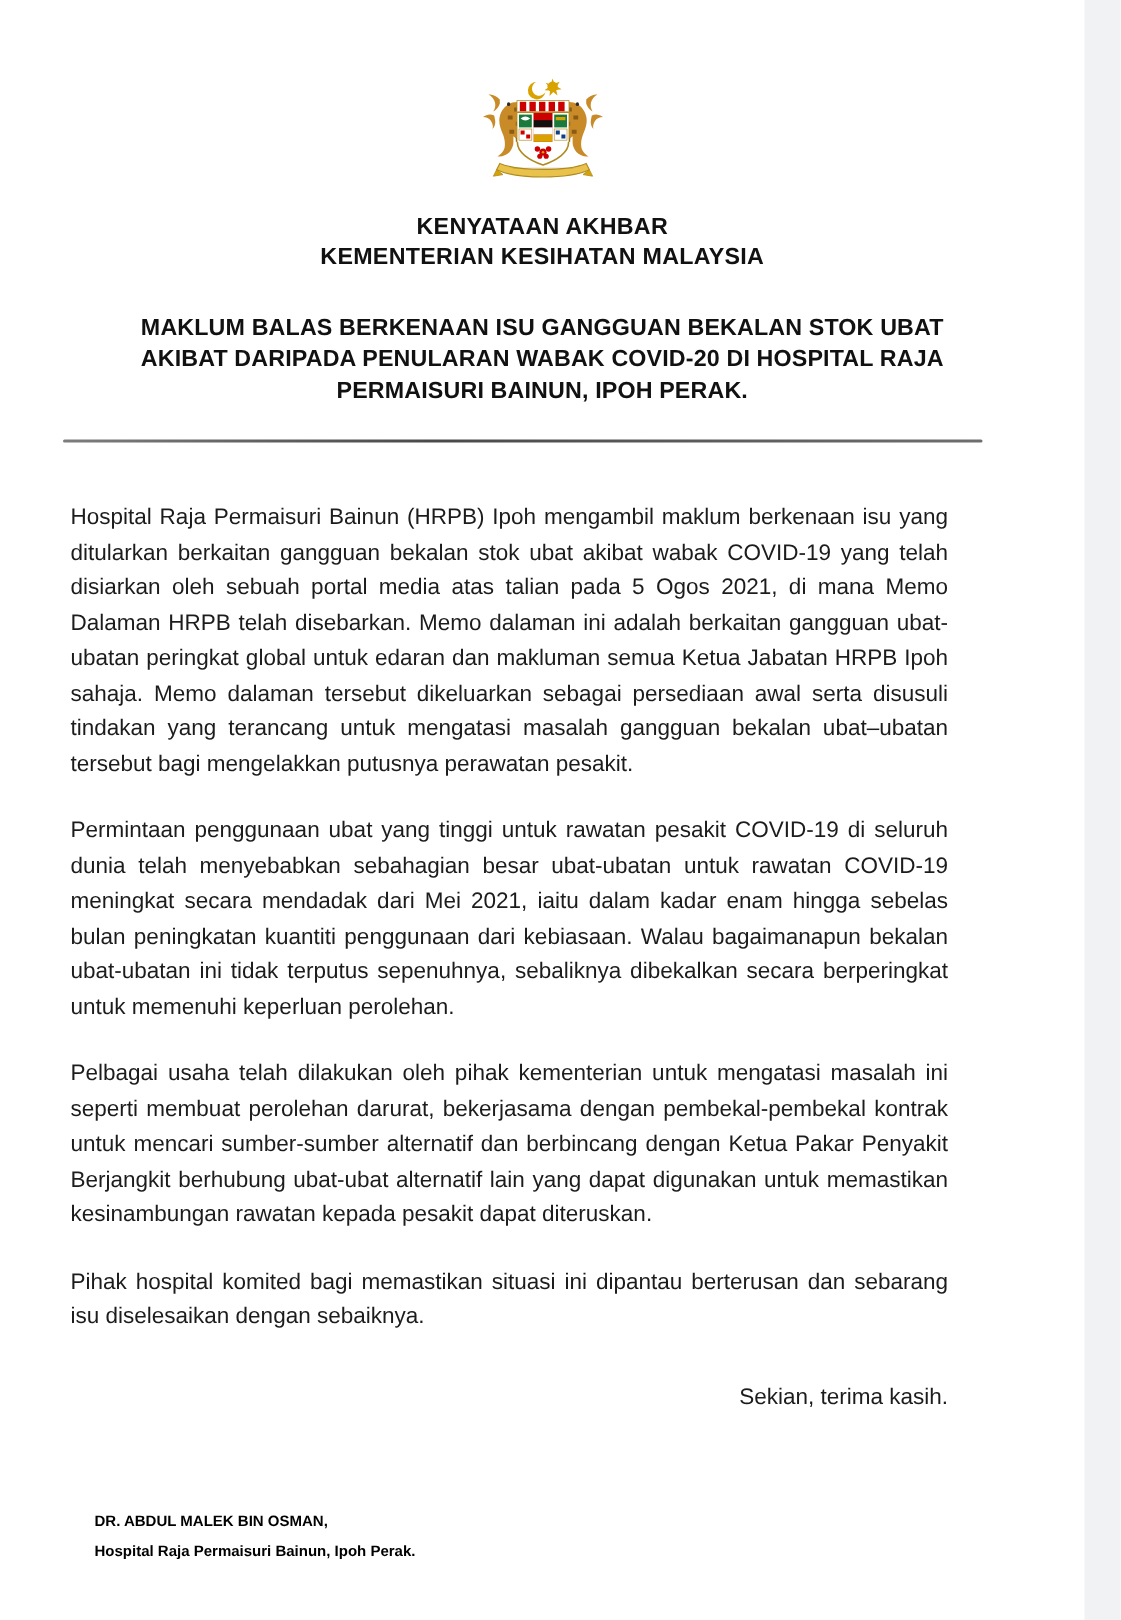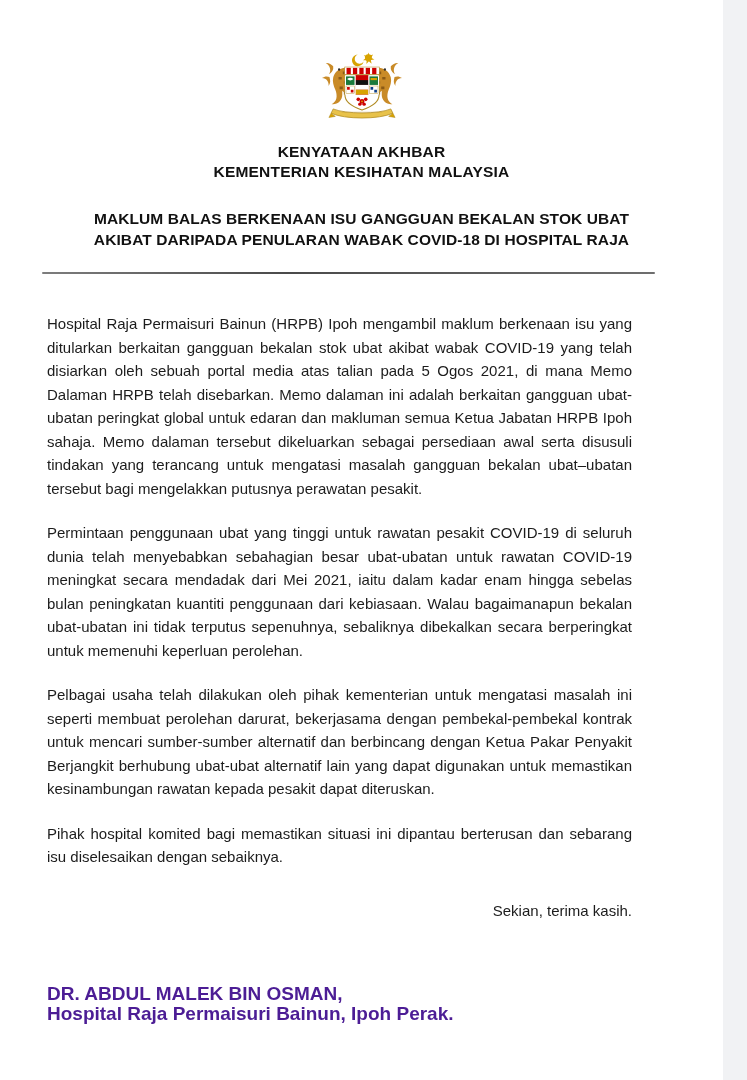--- a/index.html
+++ b/index.html
@@ -100,24 +100,25 @@
   .para-closing {
     text-align: right;
     margin-top: 30px;
   }
 
   
   .sign-block {
     margin: 62px 0 0 47px;
   }
   .sign-line {
-    font-size: 19px;
+    font-size: 10px;
     font-weight: bold;
     line-height: 20px;
-    color: #4c1d95;
+    color: #000000;
+    margin-left: 16px;
   }
 </style>
 </head>
 <body>
 
 <div class="page">
 
   <div class="crest-wrap">
     <svg class="crest" viewBox="0 0 200 150" aria-hidden="true">
 
@@ -193,21 +194,22 @@
     </svg>
   </div>
 
   <div class="heading-block">
     <div class="heading-line">KENYATAAN AKHBAR</div>
     <div class="heading-line">KEMENTERIAN KESIHATAN MALAYSIA</div>
   </div>
 
   <div class="subject-block">
     <div class="subject-line">MAKLUM BALAS BERKENAAN ISU GANGGUAN BEKALAN STOK UBAT</div>
-    <div class="subject-line">AKIBAT DARIPADA PENULARAN WABAK COVID-18 DI HOSPITAL RAJA</div>
+    <div class="subject-line">AKIBAT DARIPADA PENULARAN WABAK COVID-20 DI HOSPITAL RAJA</div>
+    <div class="subject-line">PERMAISURI BAINUN, IPOH PERAK.</div>
   </div>
 
   <div class="divider"></div>
 
   <div class="body-block">
     <p class="para">Hospital Raja Permaisuri Bainun (HRPB) Ipoh mengambil maklum berkenaan isu yang ditularkan berkaitan gangguan bekalan stok ubat akibat wabak COVID-19 yang telah disiarkan oleh sebuah portal media atas talian pada 5 Ogos 2021, di mana Memo Dalaman HRPB telah disebarkan. Memo dalaman ini adalah berkaitan gangguan ubat-ubatan peringkat global untuk edaran dan makluman semua Ketua Jabatan HRPB Ipoh sahaja. Memo dalaman tersebut dikeluarkan sebagai persediaan awal serta disusuli tindakan yang terancang untuk mengatasi masalah gangguan bekalan ubat–ubatan tersebut bagi mengelakkan putusnya perawatan pesakit.</p>
     <p class="para">Permintaan penggunaan ubat yang tinggi untuk rawatan pesakit COVID-19 di seluruh dunia telah menyebabkan sebahagian besar ubat-ubatan untuk rawatan COVID-19 meningkat secara mendadak dari Mei 2021, iaitu dalam kadar enam hingga sebelas bulan peningkatan kuantiti penggunaan dari kebiasaan. Walau bagaimanapun bekalan ubat-ubatan ini tidak terputus sepenuhnya, sebaliknya dibekalkan secara berperingkat untuk memenuhi keperluan perolehan.</p>
     <p class="para">Pelbagai usaha telah dilakukan oleh pihak kementerian untuk mengatasi masalah ini seperti membuat perolehan darurat, bekerjasama dengan pembekal-pembekal kontrak untuk mencari sumber-sumber alternatif dan berbincang dengan Ketua Pakar Penyakit Berjangkit berhubung ubat-ubat alternatif lain yang dapat digunakan untuk memastikan kesinambungan rawatan kepada pesakit dapat diteruskan.</p>
     <p class="para">Pihak hospital komited bagi memastikan situasi ini dipantau berterusan dan sebarang isu diselesaikan dengan sebaiknya.</p>
     <p class="para para-closing">Sekian, terima kasih.</p>

